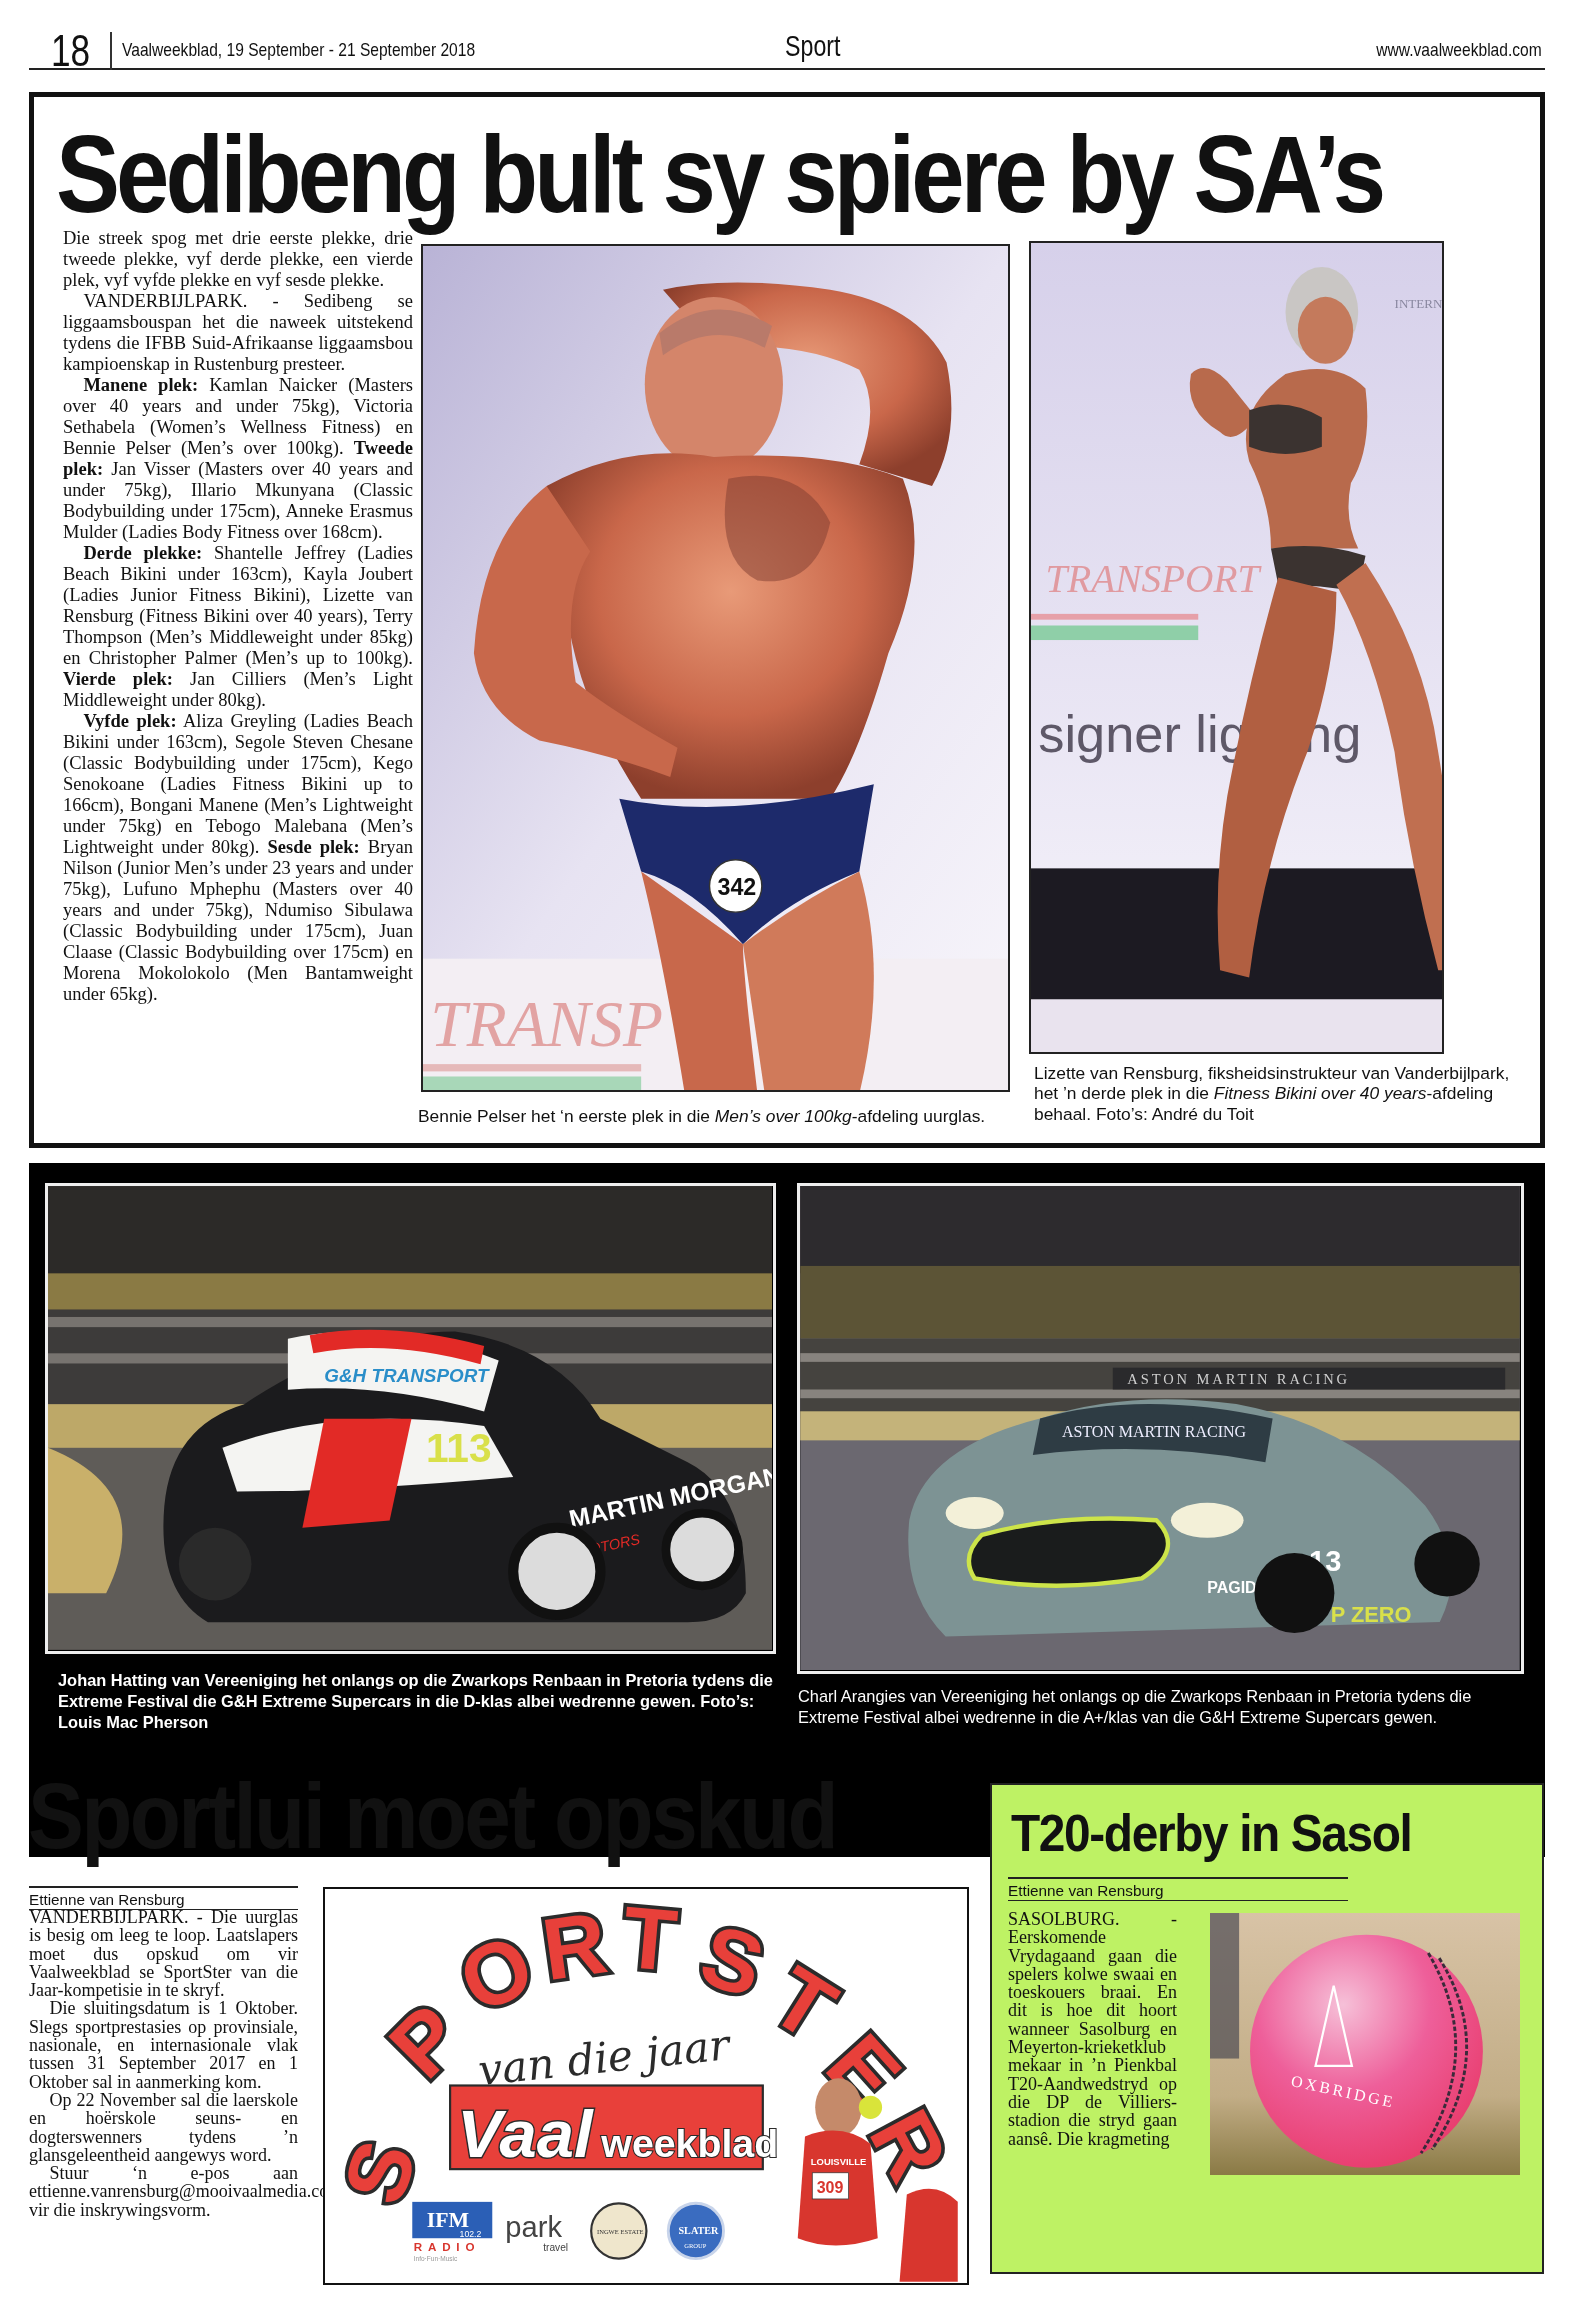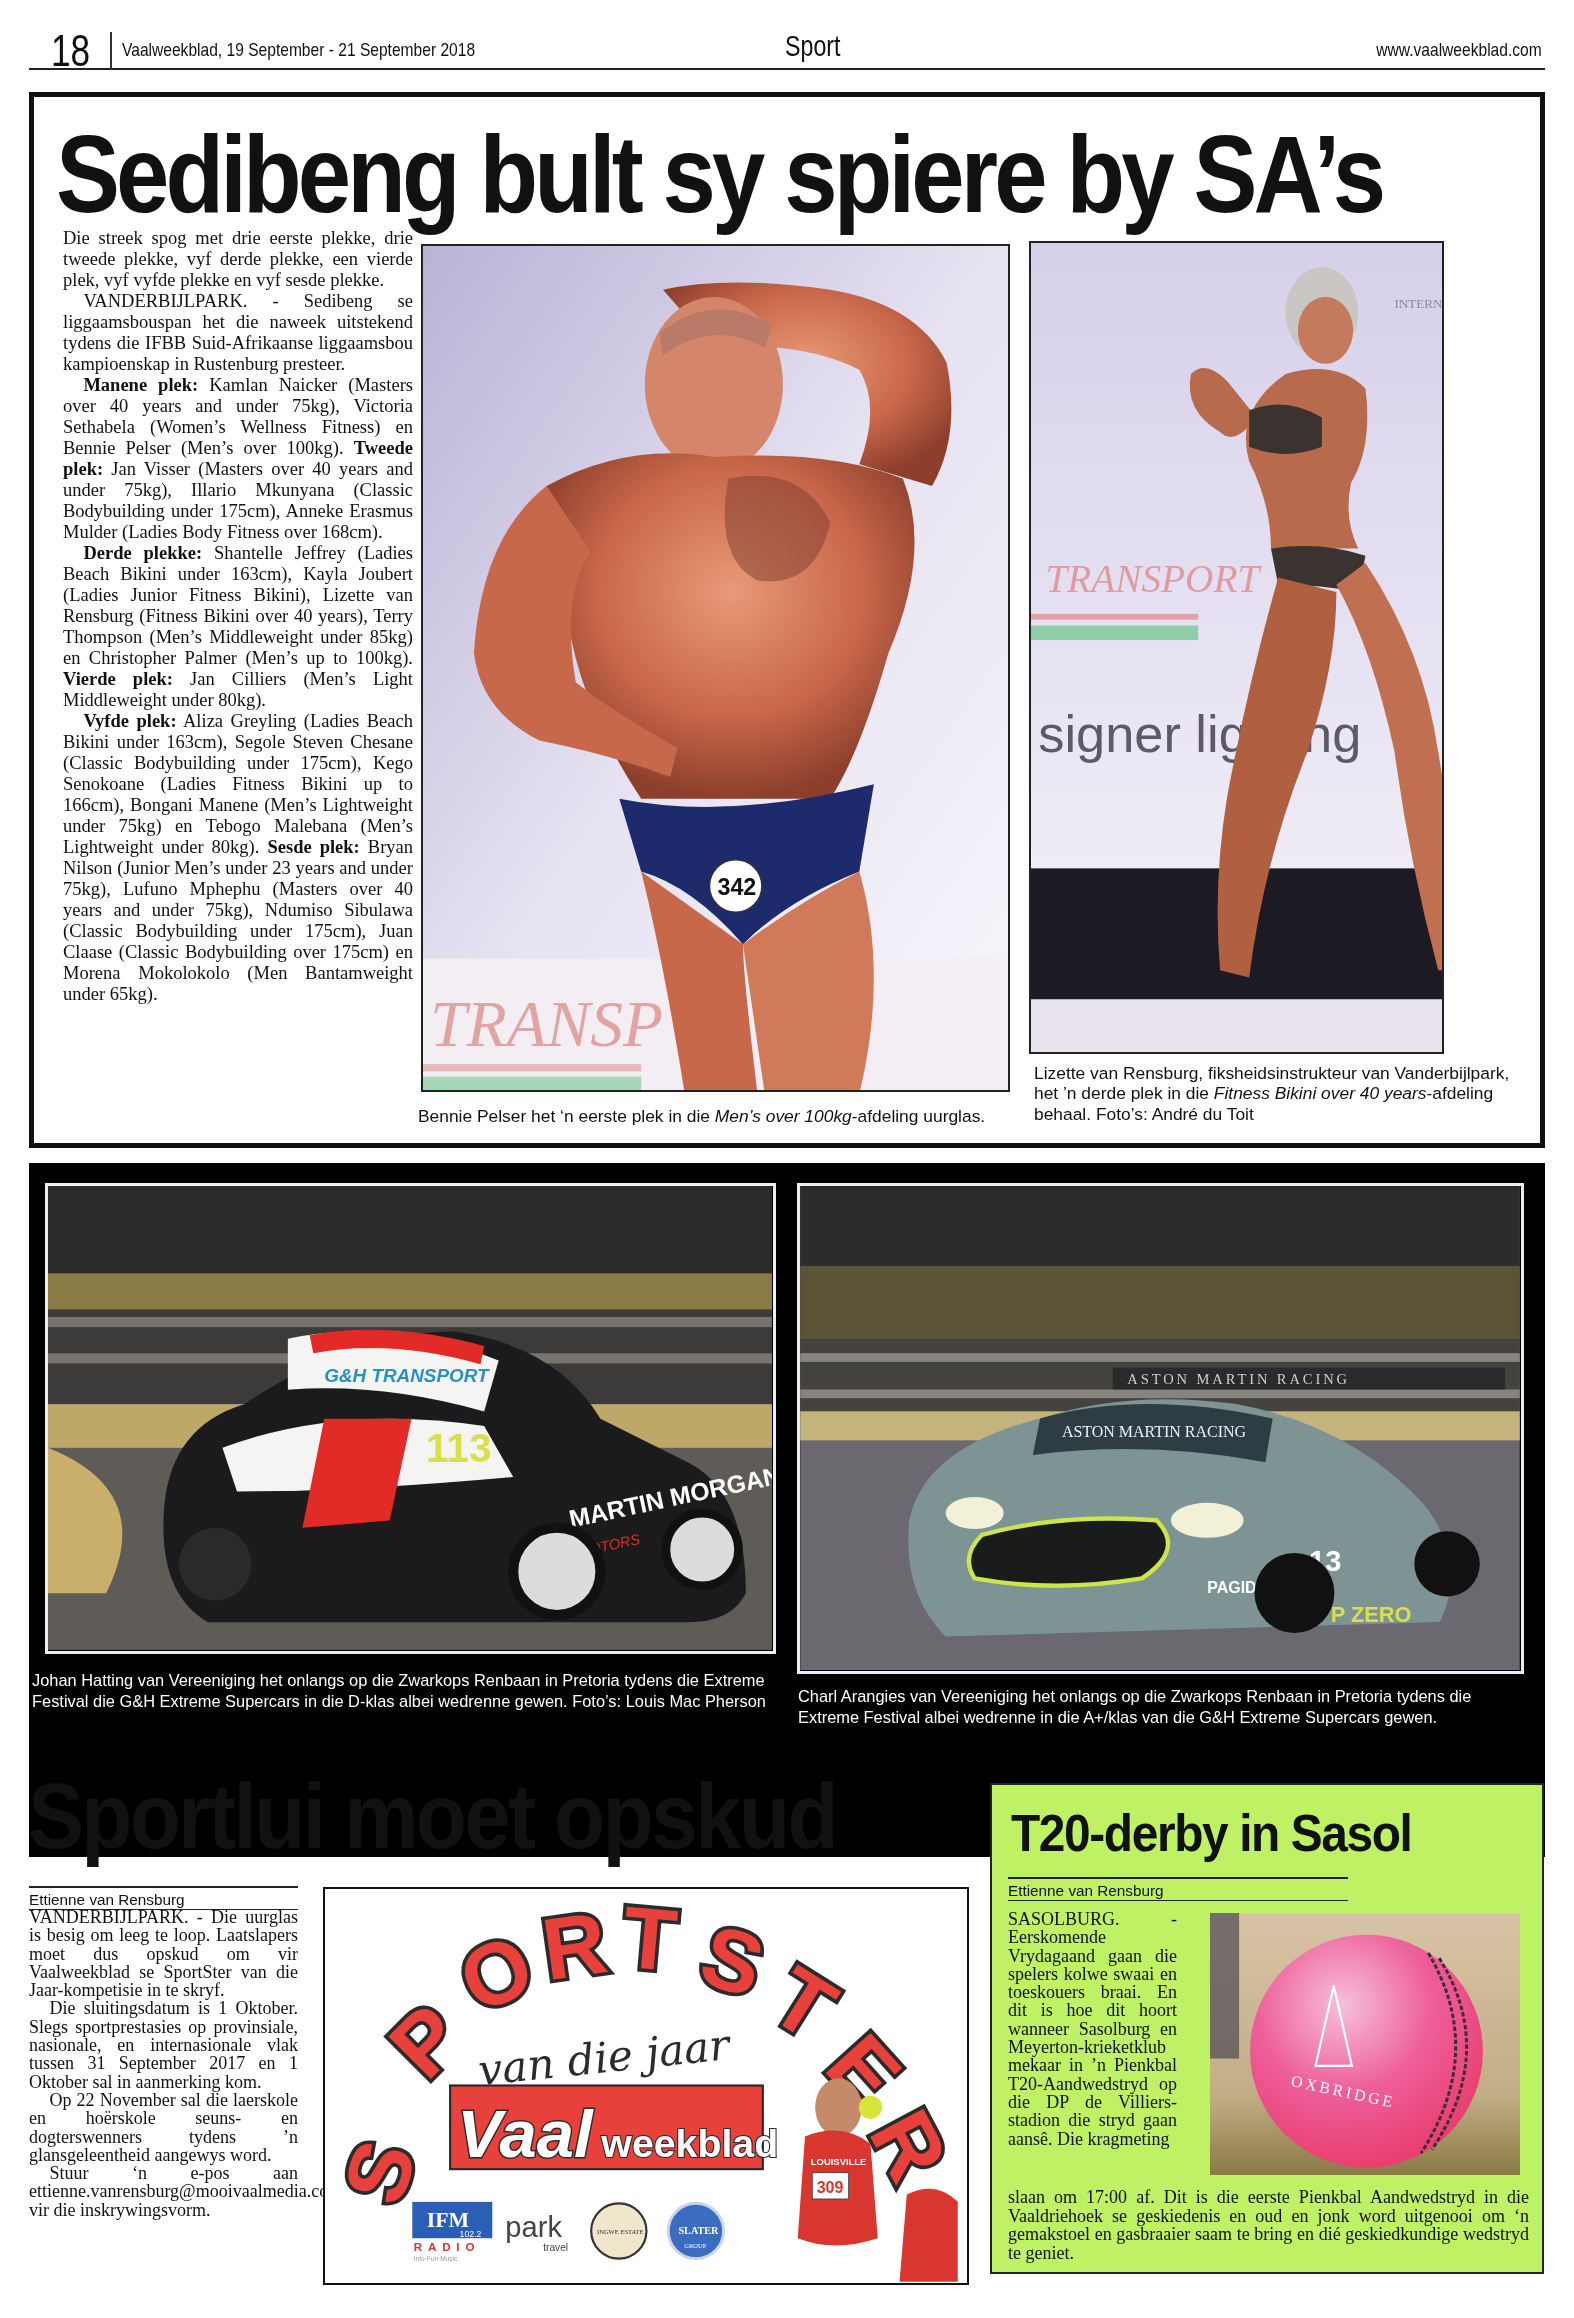--- a/index.html
+++ b/index.html
@@ -27,21 +27,21 @@
   .photo2 { left: 995px; top: 144px; width: 415px; height: 813px; }
   .caption1 { position: absolute; left: 384px; top: 1009px; width: 596px; font-family: "Liberation Sans", sans-serif; font-size: 17.4px; line-height: 20.4px; white-space: nowrap; }
   .caption2 { position: absolute; left: 1000px; top: 966px; width: 494px; font-family: "Liberation Sans", sans-serif; font-size: 17.4px; line-height: 20.4px; }
 
   
   .racing { position: absolute; left: 29px; top: 1163px; width: 1516px; height: 694px; background: #000; }
   .car-photo { position: absolute; overflow: hidden; border: 3.6px solid #eee; }
   .car1 { left: 16px; top: 20.4px; width: 731px; height: 471px; }
   .car2 { left: 768px; top: 20.4px; width: 727px; height: 491px; }
   .car-caption { position: absolute; font-family: "Liberation Sans", sans-serif; color: #fff; font-size: 16.4px; line-height: 21px; }
-  .cc1 { left: 3px; top: 507px; width: 734px; }
+  .cc1 { left: 29px; top: 507px; width: 734px; font-weight: bold; }
   .cc2 { left: 769px; top: 523px; width: 727px; }
 
   
   .headline2 { position: absolute; left: 28px; top: 1765px; font-family: "Liberation Sans", sans-serif; font-weight: bold; font-size: 93px; line-height: 102px; letter-spacing: -2.9px; white-space: nowrap; transform: scaleX(0.9); transform-origin: left; }
   .byline { font-family: "Liberation Sans", sans-serif; font-size: 15.3px; line-height: 19px; border-top: 2.2px solid #222; border-bottom: 1.5px solid #222; padding: 1.5px 0 0 0; }
   .byline2 { position: absolute; left: 29px; top: 1886px; width: 269px; }
   .body2 { position: absolute; left: 29px; top: 1908px; width: 269px; font-size: 18px; line-height: 18.3px; text-align: justify; }
   .body2 p + p { text-indent: 20.4px; }
   .ad { position: absolute; left: 323px; top: 1887px; width: 646px; height: 398px; border: 2.9px solid #111; background: #fff; overflow: hidden; }
 
@@ -276,15 +276,14 @@
       </defs>
       <rect width="426" height="360" fill="url(#grass)"></rect>
       <rect x="0" y="0" width="40" height="200" fill="#4b4a52" opacity="0.7"></rect>
       <circle cx="215" cy="190" r="160" fill="url(#ball)"></circle>
       <path d="M300 55 Q380 190 290 330" fill="none" stroke="#3a2a3a" stroke-width="4" stroke-dasharray="6 3"></path>
       <path d="M315 62 Q395 190 305 325" fill="none" stroke="#3a2a3a" stroke-width="4" stroke-dasharray="6 3"></path>
       <text x="110" y="250" font-family="Liberation Serif, serif" font-size="22" fill="#fff" letter-spacing="4" transform="rotate(12 170 245)">OXBRIDGE</text>
       <path d="M170 100 L195 210 L145 210 Z" fill="none" stroke="#fff" stroke-width="3"></path>
     </svg>
   </div>
-  <div class="t20-full">slaan om 17:00 af. Dit is die eerste Pienkbal Aandwedstryd in die Vaaldriehoek se geskiedenis en oud en jonk word uitgenooi om ‘n gemakstoel en gasbraaier saam te bring en dié geskiedkundige wedstryd te geniet.</div>
 </section>
 
 
 </body></html>

